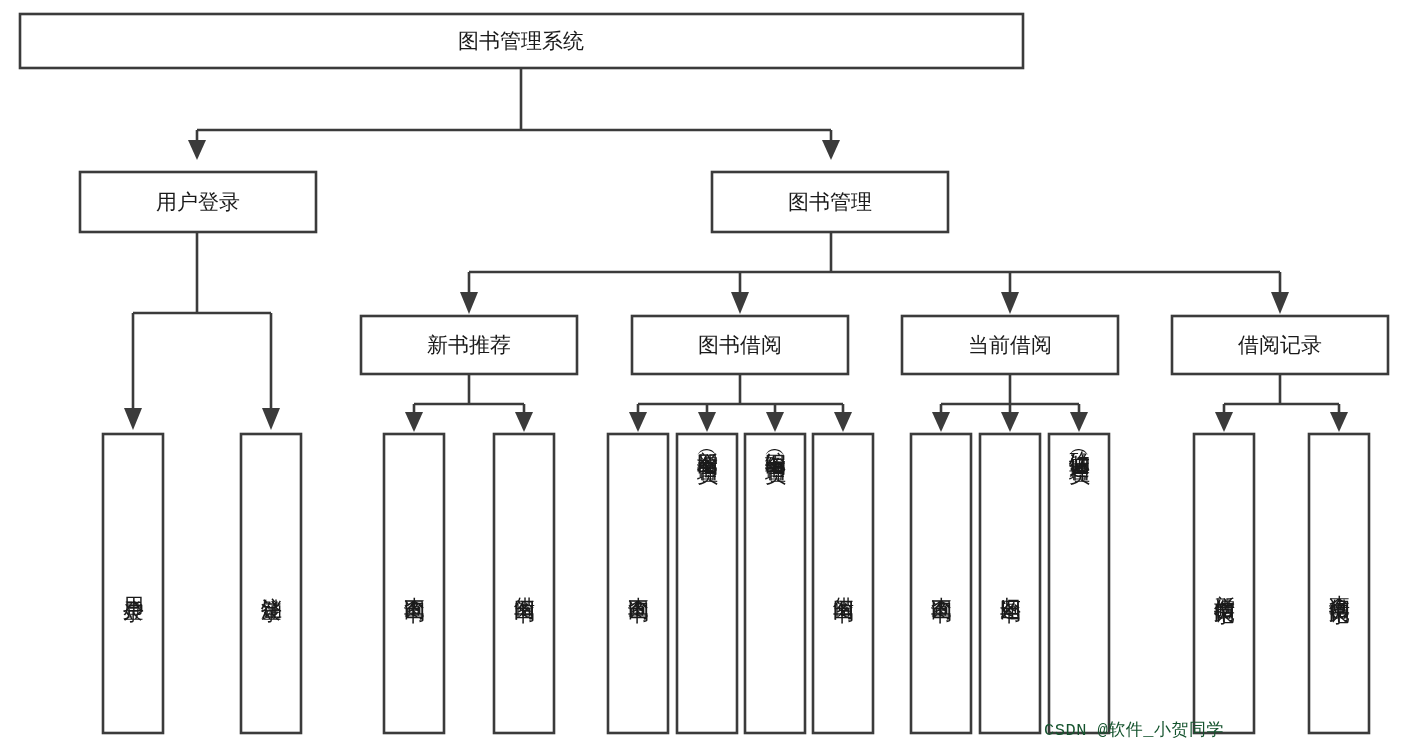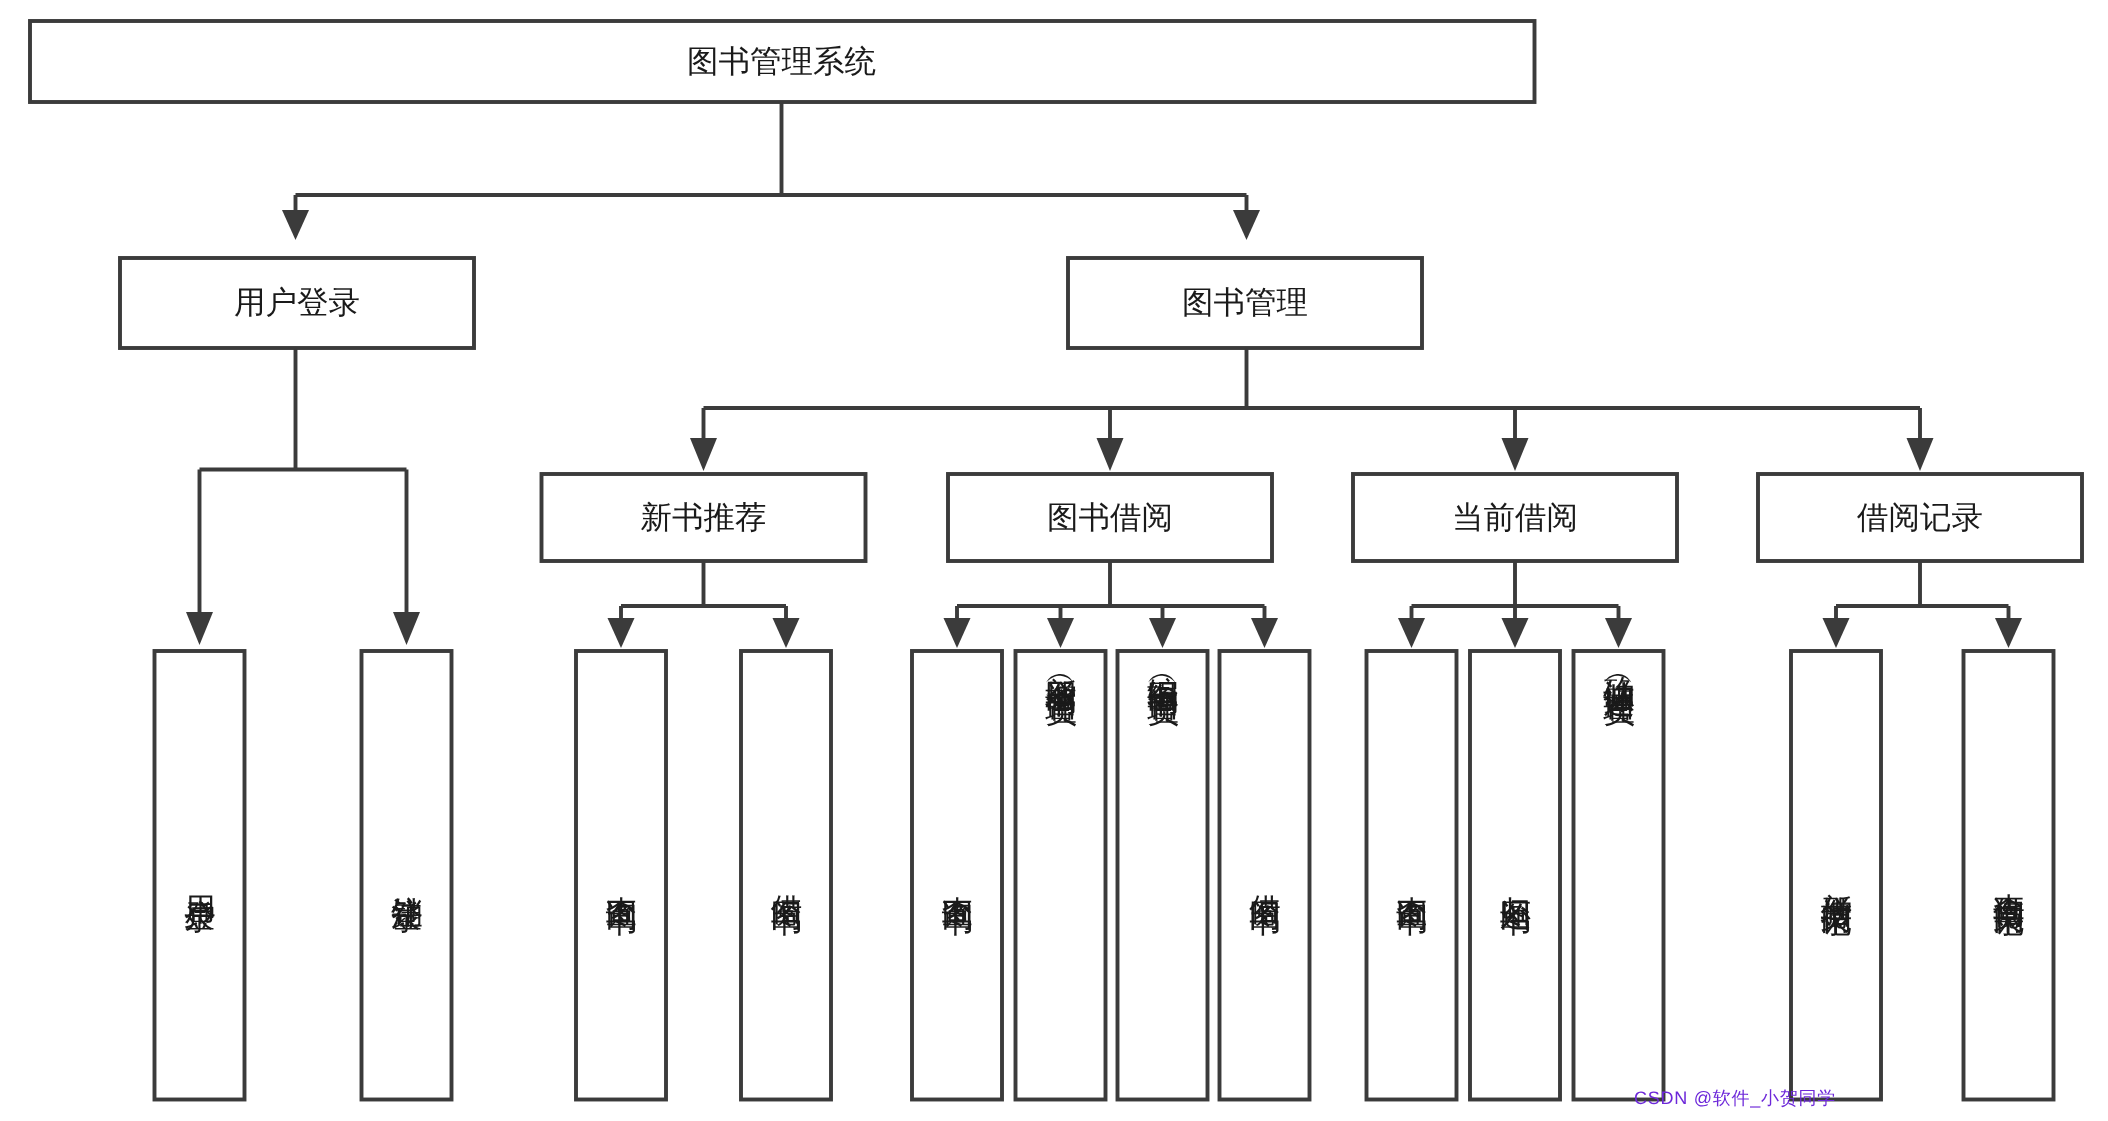--- a/index.html
+++ b/index.html
@@ -62,23 +62,23 @@
     font-size: 21px;
     line-height: 1.18;
     color: #1a1a1a;
     letter-spacing: 2px;
     white-space: nowrap;
   }
   #watermark {
     position: absolute;
     right: 8px;
     bottom: 6px;
-    font-family: Liberation Sans, sans-serif;
-    font-size: 12px;
-    color: #6d28d9;
+    font-family: Liberation Mono, monospace;
+    font-size: 17px;
+    color: #14532d;
     letter-spacing: 0.5px;
     white-space: nowrap;
   }
 </style>
 </head>
 <body>
 
 <div id="diagram-root">
 
   <svg id="flow-svg" viewBox="0 0 1405 747">

